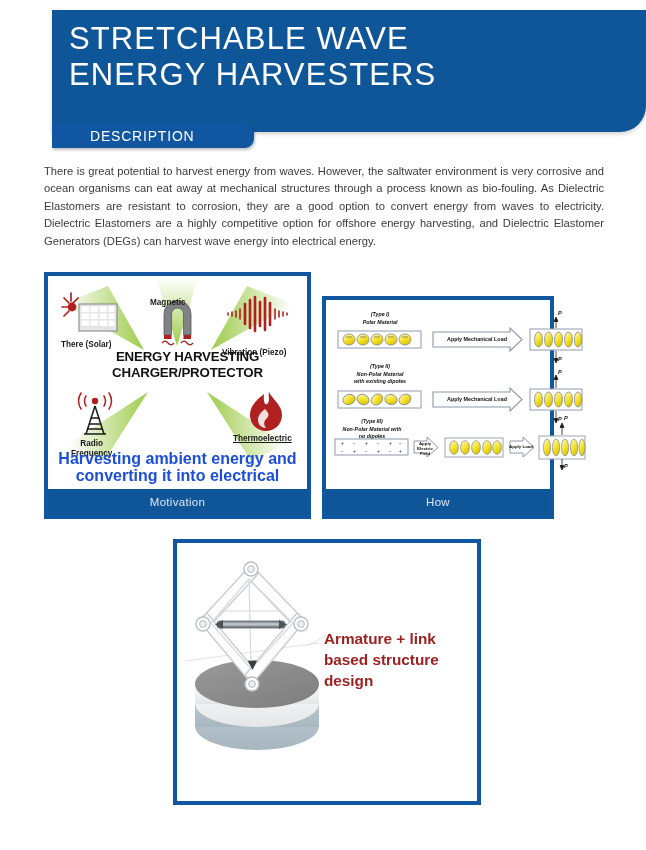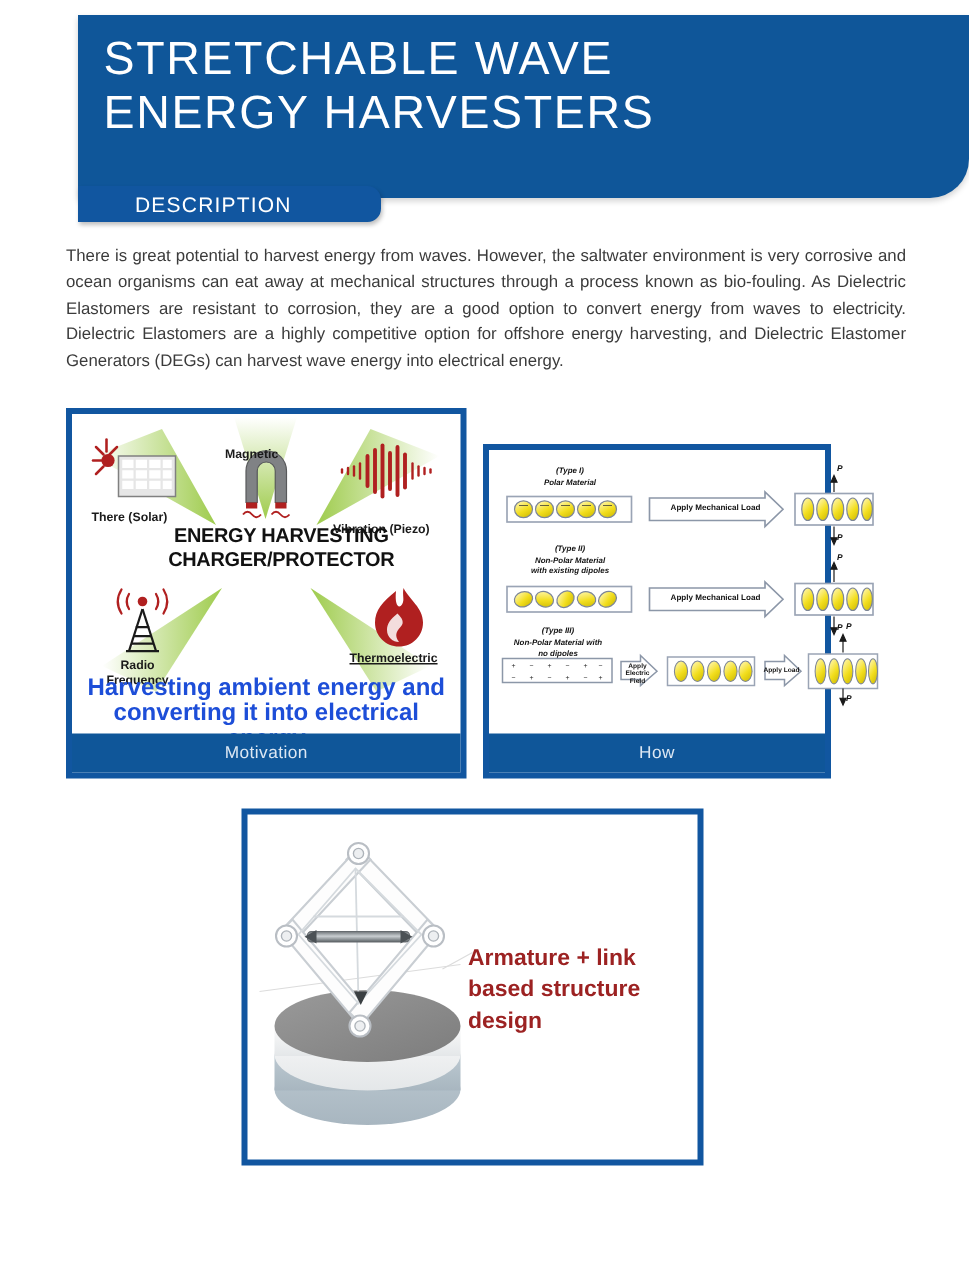--- a/index.html
+++ b/index.html
@@ -86,21 +86,21 @@
     font-size: 11.5px;
     font-weight: 300;
     display: flex;
     align-items: center;
     justify-content: center;
     letter-spacing: 0.3px;
   }
 
   #panel-motivation { left: 44px; top: 272px; width: 267px; height: 247px; }
   #panel-how { left: 322px; top: 296px; width: 232px; height: 223px; }
-  #panel-prototype { left: 161px; top: 539px; width: 308px; height: 238px; }
+  #panel-prototype { left: 173px; top: 539px; width: 308px; height: 266px; }
 
   .fig { position: absolute; left: 0; top: 0; right: 0; bottom: 26px; }
 
   
   .m-label { position: absolute; font-size: 8.2px; font-weight: bold; color: #1a1a1a; white-space: nowrap; }
   .m-center {
     position: absolute; left: 0; right: 0; top: 73px;
     text-align: center; font-size: 13.3px; font-weight: bold;
     color: #111111; line-height: 15.5px; letter-spacing: -0.2px; padding-left: 20px;
   }

